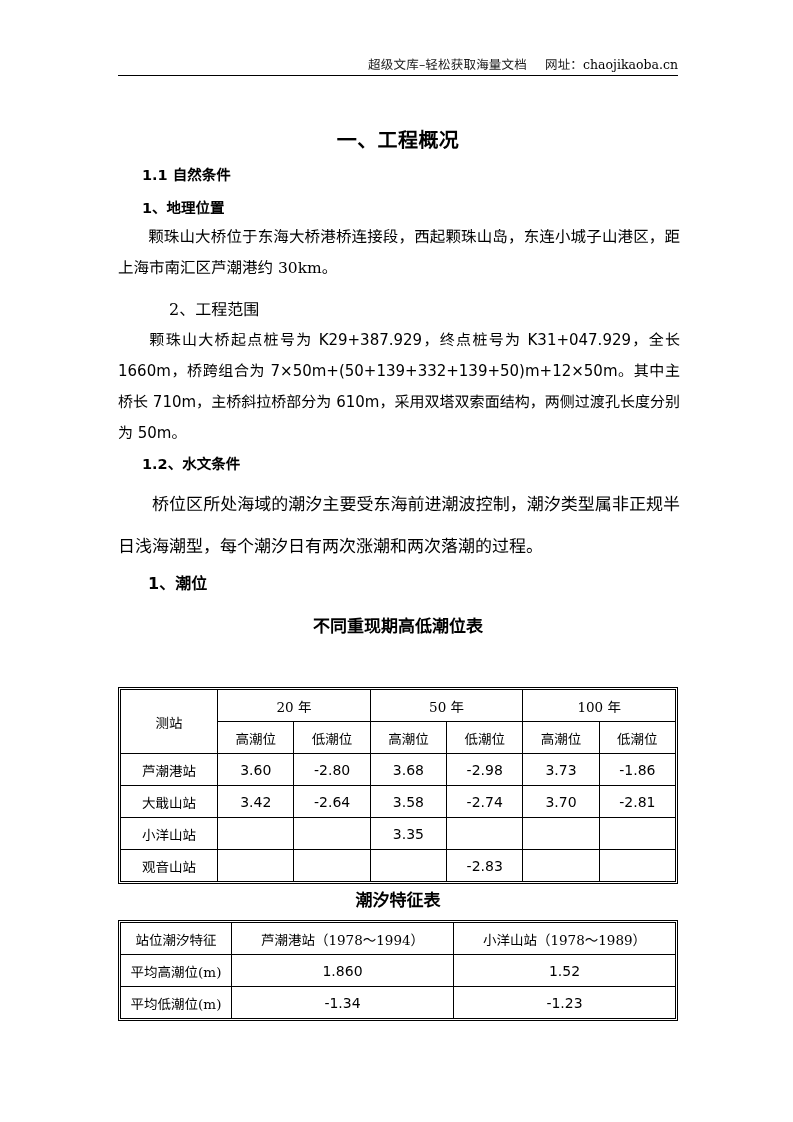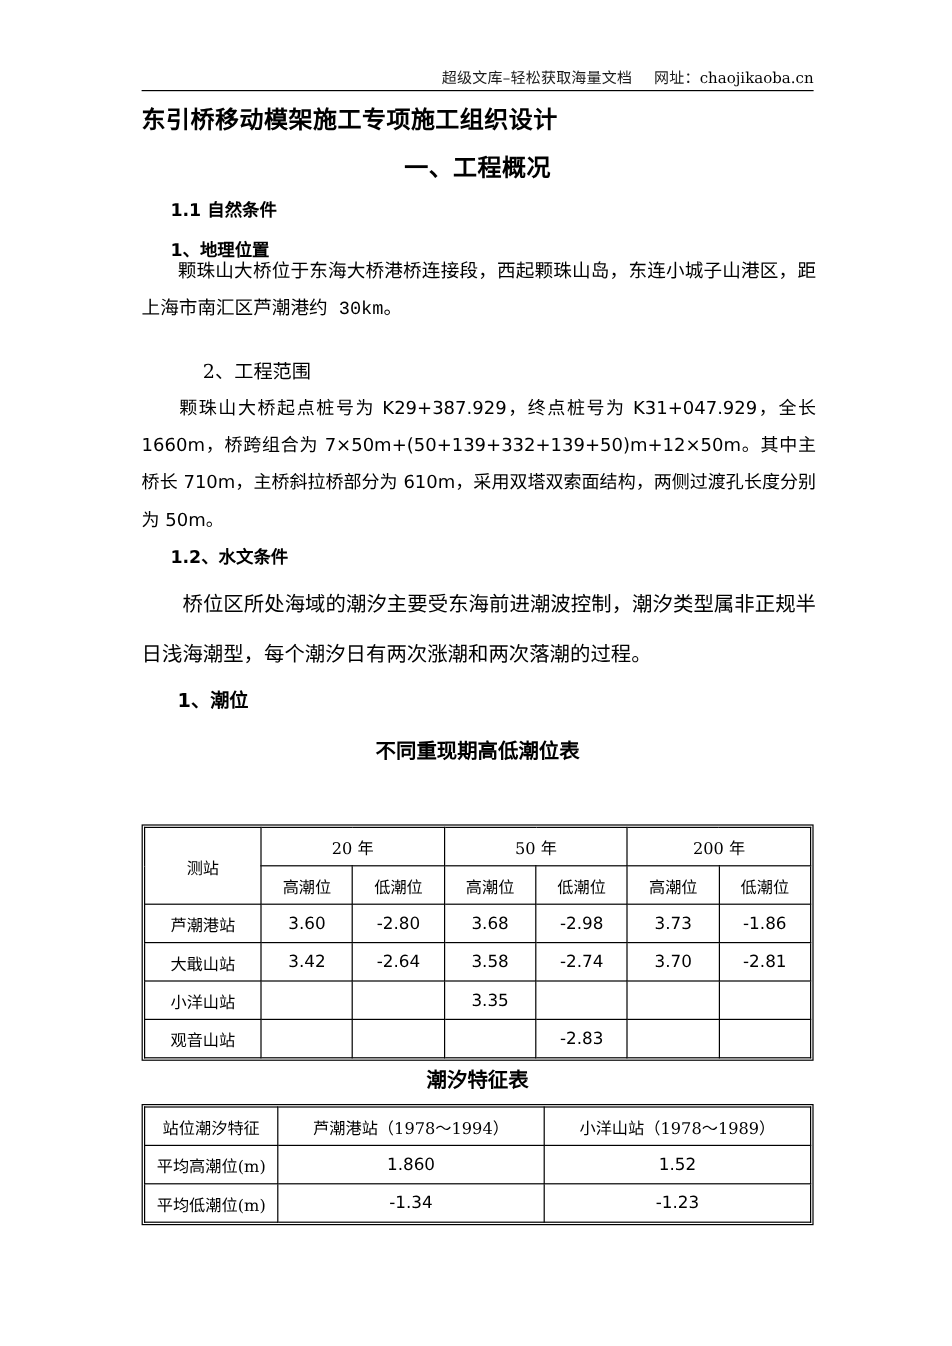--- a/index.html
+++ b/index.html
@@ -177,29 +177,28 @@
 </style>
 </head>
 <body>
 
 <div class="page">
 
   <div class="doc-header">
     <span class="hdr-text">超级文库–轻松获取海量文档</span><span class="hdr-text hdr-url-label">网址：</span><span class="hdr-url">chaojikaoba.cn</span>
   </div>
 
-  <div class="title-h1">东引桥移动模架施工专项施工组织设计</div>
 
   <div class="title-h2">一、工程概况</div>
 
   <div class="title-h3" style="top:163px;">1.1 自然条件</div>
 
   <div class="title-h4" style="top:196px;">1、地理位置</div>
 
-  <div class="para" style="top:212px;font-family:Liberation Mono, monospace;"><span class="indent"></span><span>颗珠山大桥位于东海大桥港桥连接段，西起颗珠山岛，东连小城子山港区，距上海市南汇区芦潮港约 30km。</span></div>
+  <div class="para" style="top:222px;"><span class="indent"></span><span>颗珠山大桥位于东海大桥港桥连接段，西起颗珠山岛，东连小城子山港区，距上海市南汇区芦潮港约 30km。</span></div>
 
   <div class="title-h4 serif-num" style="top:296px; left:150px;">2、工程范围</div>
 
   <div class="para sans" style="top:325px;"><span class="indent"></span><span>颗珠山大桥起点桩号为 K29+387.929，终点桩号为 K31+047.929，全长 1660m，桥跨组合为 7×50m+(50+139+332+139+50)m+12×50m。其中主桥长 710m，主桥斜拉桥部分为 610m，采用双塔双索面结构，两侧过渡孔长度分别为 50m。</span></div>
 
   <div class="title-h3" style="top:452px;">1.2、水文条件</div>
 
   <div class="para" style="top:483px; line-height:42px; font-size:17px;"><span class="indent" style="width:34px;"></span><span>桥位区所处海域的潮汐主要受东海前进潮波控制，潮汐类型属非正规半日浅海潮型，每个潮汐日有两次涨潮和两次落潮的过程。</span></div>
 
   <div class="title-h4 big" style="top:570px; left:148px;">1、潮位</div>
@@ -215,21 +214,21 @@
         <col style="width:13.75%">
           <col style="width:13.75%">
         <col style="width:13.75%">
           <col style="width:13.75%">
       </colgroup>
       <tbody>
         <tr>
           <td class="cn tall" rowspan="2">测站</td>
           <td class="mixed" colspan="2">20 年</td>
           <td class="mixed" colspan="2">50 年</td>
-          <td class="mixed" colspan="2">200 年</td>
+          <td class="mixed" colspan="2">100 年</td>
         </tr>
         <tr>
           <td class="cn">高潮位</td>
           <td class="cn">低潮位</td>
           <td class="cn">高潮位</td>
           <td class="cn">低潮位</td>
           <td class="cn">高潮位</td>
           <td class="cn">低潮位</td>
         </tr>
 

